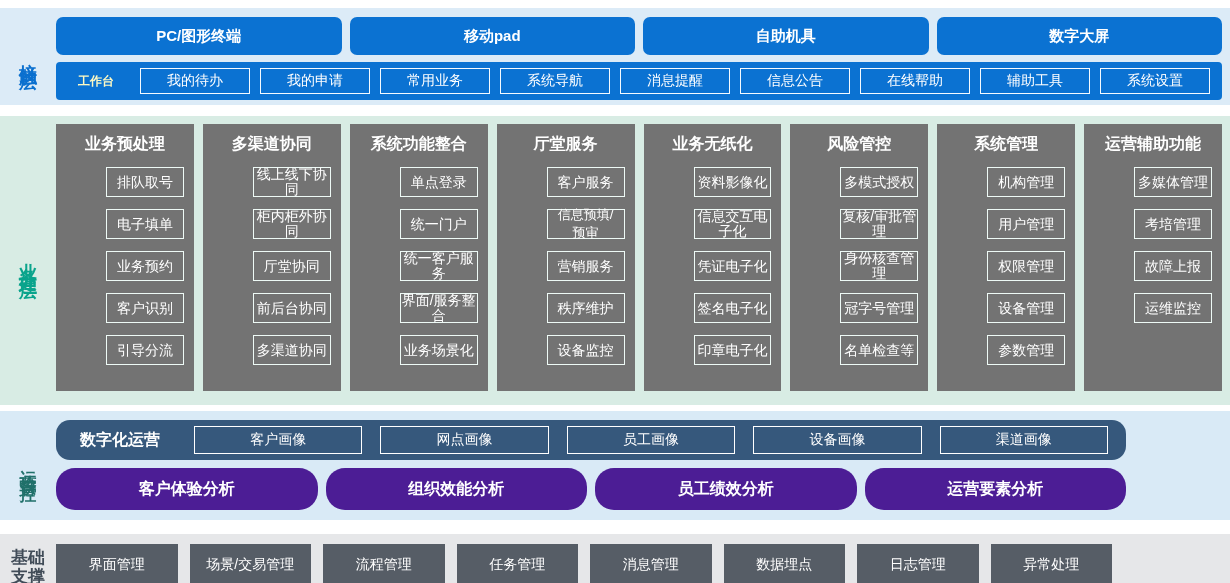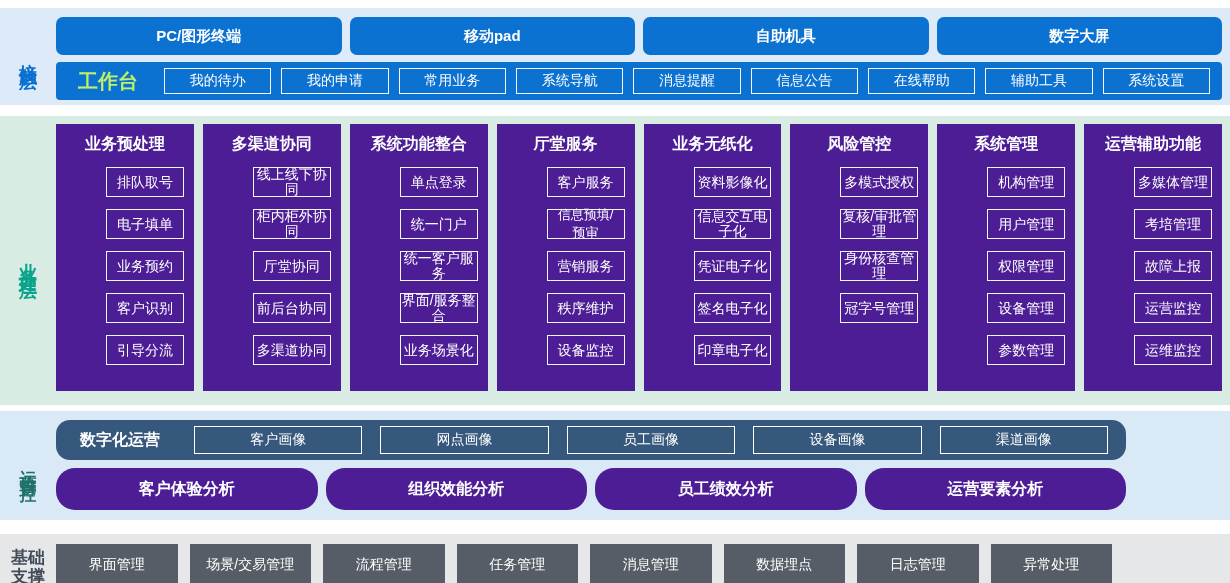--- a/index.html
+++ b/index.html
@@ -26,33 +26,33 @@
   .channels { display: flex; gap: 8px; height: 38px; }
   .channel {
     flex: 1; background: #0b72d2; border-radius: 7px;
     color: #fff; font-weight: bold; font-size: 15px;
     display: flex; align-items: center; justify-content: center;
   }
   .workbench {
     margin-top: 7px; height: 38px; background: #0b72d2; border-radius: 4px;
     display: flex; align-items: center; padding: 0 12px 0 22px; gap: 10px;
   }
-  .wb-label { color: #bef264; font-weight: bold; font-size: 20px; margin-right: 16px; flex: none; }
+  .wb-label { color: #fef9c3; font-weight: bold; font-size: 12px; margin-right: 16px; flex: none; }
   .wb-item {
     flex: 1; height: 26px; border: 1px solid #f4faff;
     color: #fff; font-size: 14px;
     display: flex; align-items: center; justify-content: center; white-space: nowrap;
   }
 
   
   .s2 { height: 289px; background: #d8ece4; margin-top: 11px; }
   .s2 .vlabel { color: #0aa48c; }
   .s2-content { flex: 1; padding: 8px 8px 14px 0; }
   .columns { display: flex; gap: 9px; height: 100%; }
-  .col { flex: 1; background: #4c1d95; padding: 8px 10px 0; }
+  .col { flex: 1; background: #737373; padding: 8px 10px 0; }
   .col-title {
     color: #fff; font-weight: bold; font-size: 16px;
     text-align: center; margin: 2px 0 12px; white-space: nowrap;
   }
   .col-item {
     height: 30px; border: 1px solid #eefaf6; color: #fff; font-size: 14px;
     display: flex; align-items: center; justify-content: center;
     text-align: center; margin-bottom: 12px; line-height: 15px; margin-left: 40px;
   }
   .wrap-narrow { display: inline-block; width: 68px; font-size: 13px; line-height: 18px; }
@@ -172,37 +172,37 @@
         <div class="col-item">签名电子化</div>
         <div class="col-item">印章电子化</div>
       </div>
 
       <div class="col">
         <div class="col-title">风险管控</div>
         <div class="col-item">多模式授权</div>
         <div class="col-item">复核/审批管理</div>
         <div class="col-item">身份核查管理</div>
         <div class="col-item">冠字号管理</div>
+        <div class="col-item">名单检查等</div>
       </div>
 
       <div class="col">
         <div class="col-title">系统管理</div>
         <div class="col-item">机构管理</div>
         <div class="col-item">用户管理</div>
         <div class="col-item">权限管理</div>
         <div class="col-item">设备管理</div>
         <div class="col-item">参数管理</div>
       </div>
 
       <div class="col">
         <div class="col-title">运营辅助功能</div>
         <div class="col-item">多媒体管理</div>
         <div class="col-item">考培管理</div>
         <div class="col-item">故障上报</div>
-        <div class="col-item">运营监控</div>
         <div class="col-item">运维监控</div>
       </div>
 
     </div>
   </div>
 </div>
 
 <div class="sec s3">
   <div class="gutter">
     <div class="vlabel">运营管控</div>

